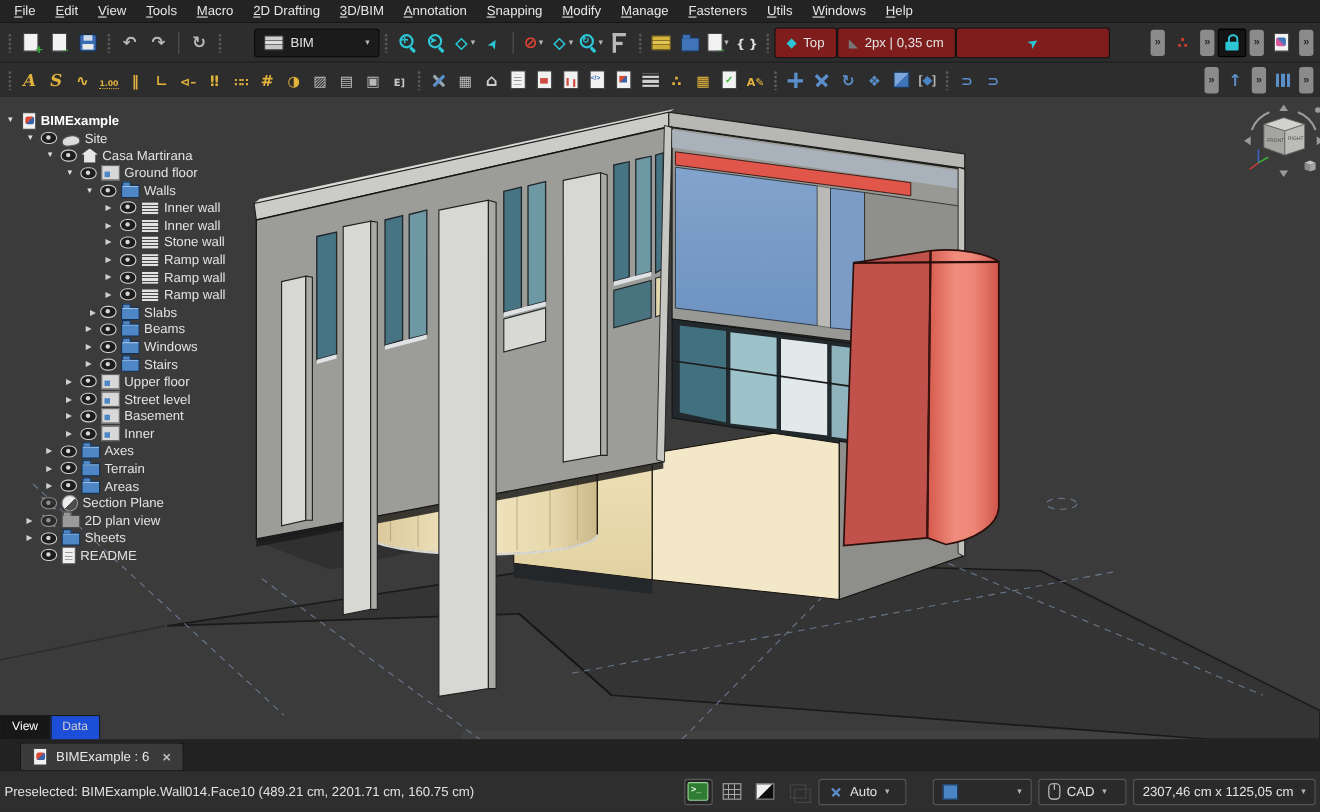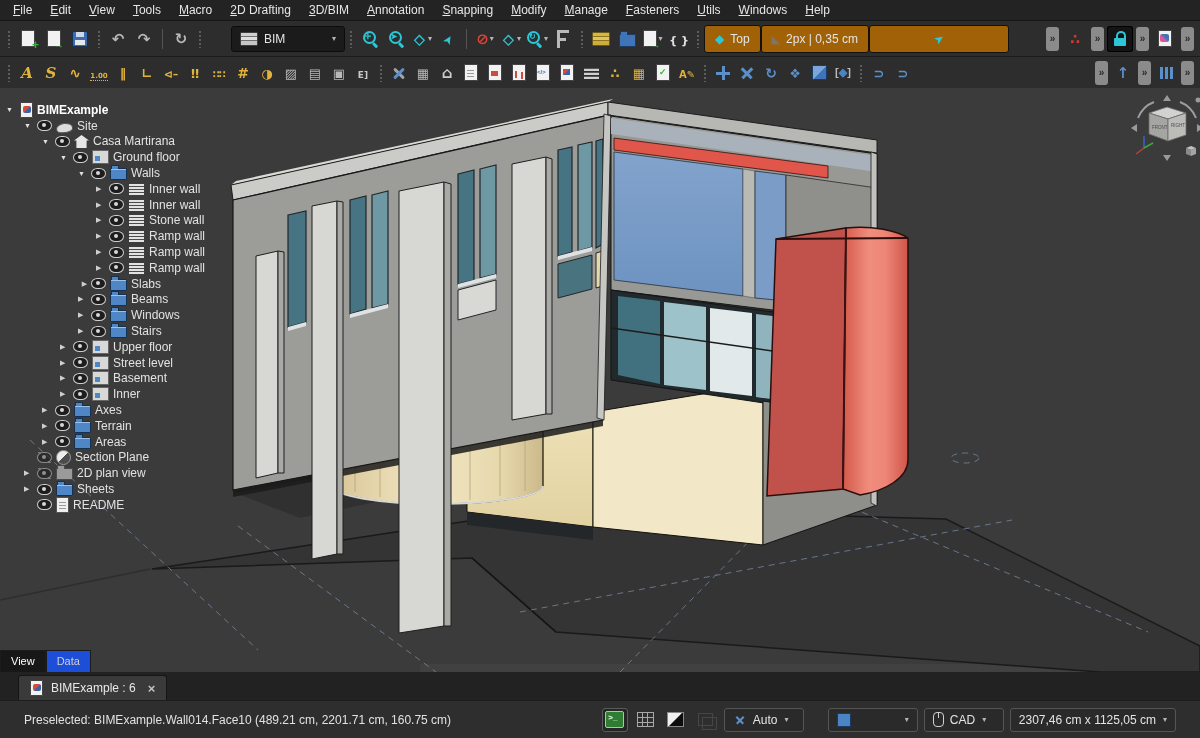--- a/index.html
+++ b/index.html
@@ -107,21 +107,21 @@
   .i-tools::after{background:#5b8fc9;transform:rotate(-45deg);}
   .i-plus{position:relative;width:14px;height:14px;}
   .i-plus::before{content:"";position:absolute;left:6px;top:0;width:3px;height:14px;background:#5b8fc9;}
   .i-plus::after{content:"";position:absolute;left:0;top:6px;width:14px;height:3px;background:#5b8fc9;}
   .i-plus.snap{transform:rotate(45deg);}
   .i-cube3d{width:13px;height:13px;background:linear-gradient(135deg,#7aa6dc 50%,#3f74b8 50%);border:1px solid #1d3a60;}
   .i-layers{width:15px;height:12px;background:repeating-linear-gradient(0deg,#cfcfcf 0 2px,#555 2px 3px,transparent 3px 4px);}
   .i-bars{width:13px;height:12px;background:repeating-linear-gradient(90deg,#5b8fc9 0 3px,transparent 3px 5px);}
   .brk{color:#bbb;font-size:11px;font-weight:700;}
   
-  .lbtn{display:flex;align-items:center;gap:6px;background:#a16207;border:1px solid #111;border-radius:3px;
+  .lbtn{display:flex;align-items:center;gap:6px;background:#7f1d1d;border:1px solid #111;border-radius:3px;
         height:26px;padding:0 10px;color:#e4e4e4;font-size:12px;flex:none;}
   .wbbox{display:flex;align-items:center;gap:6px;background:#1b1b1b;border:1px solid #0c0c0c;border-radius:3px;
         height:24px;padding:0 8px;width:96px;color:#e4e4e4;font-size:12px;flex:none;margin-left:25px;}
   .wbbox .caret{margin-left:auto;}
   
   .main{position:absolute;top:88px;left:0;width:1200px;height:584px;background:#3b3b3b;}
   .main svg{position:absolute;left:0;top:0;}
   
   .tree{position:absolute;left:0;top:14px;width:240px;z-index:5;}
   .trow{display:flex;align-items:center;height:15.8px;font-size:12px;color:#e2e2e2;white-space:nowrap;}
@@ -159,21 +159,21 @@
   .ct.active{background:#171717;color:#ffffff;}
   
   .mditabs{position:absolute;top:672px;left:0;width:1200px;height:28px;background:#222;border-bottom:1px solid #141414;}
   .mtab{position:absolute;left:18px;top:3px;display:flex;align-items:center;gap:8px;height:24px;
         background:#3a3a3a;border:1px solid #151515;border-bottom:none;border-radius:3px 3px 0 0;
         padding:0 11px;font-size:12px;color:#e8e8e8;}
   .mtab .ti{margin:0;}
   .closex{color:#c2c2c2;font-size:13px;font-weight:700;margin-left:4px;}
   
   .statusbar{position:absolute;top:700px;left:0;width:1200px;height:38px;background:#2e2e2e;border-top:1px solid #1d1d1d;
-        display:flex;align-items:center;padding:0 24px;box-sizing:border-box;font-size:12px;color:#e2e2e2;gap:6px;}
+        display:flex;align-items:center;padding:0 4px;box-sizing:border-box;font-size:12px;color:#e2e2e2;gap:6px;}
   .sic{width:24px;height:22px;display:flex;align-items:center;justify-content:center;border-radius:3px;flex:none;}
   .i-term{width:17px;height:15px;background:#2f7d33;border:1px solid #9bd09b;border-radius:2px;position:relative;}
   .i-term::before{content:">_";position:absolute;left:2px;top:1px;color:#eaffea;font-size:8px;font-weight:700;}
   .i-sgrid{width:15px;height:13px;border:1px solid #a8a8a8;
         background:linear-gradient(90deg,transparent 0 4px,#a8a8a8 4px 5px,transparent 5px 9px,#a8a8a8 9px 10px,transparent 10px),
                    linear-gradient(0deg,transparent 0 3px,#a8a8a8 3px 4px,transparent 4px 8px,#a8a8a8 8px 9px,transparent 9px);}
   .i-bw{width:15px;height:13px;border:1px solid #888;background:linear-gradient(135deg,#f0f0f0 48%,#0d0d0d 52%);}
   .i-dimclone{width:13px;height:11px;border:1px solid #5a5a5a;position:relative;opacity:.55;}
   .i-dimclone::after{content:"";position:absolute;left:3px;top:3px;width:13px;height:11px;border:1px solid #5a5a5a;}
   .sdd{display:flex;align-items:center;gap:6px;background:#2a2a2a;border:1px solid #555;border-radius:3px;

